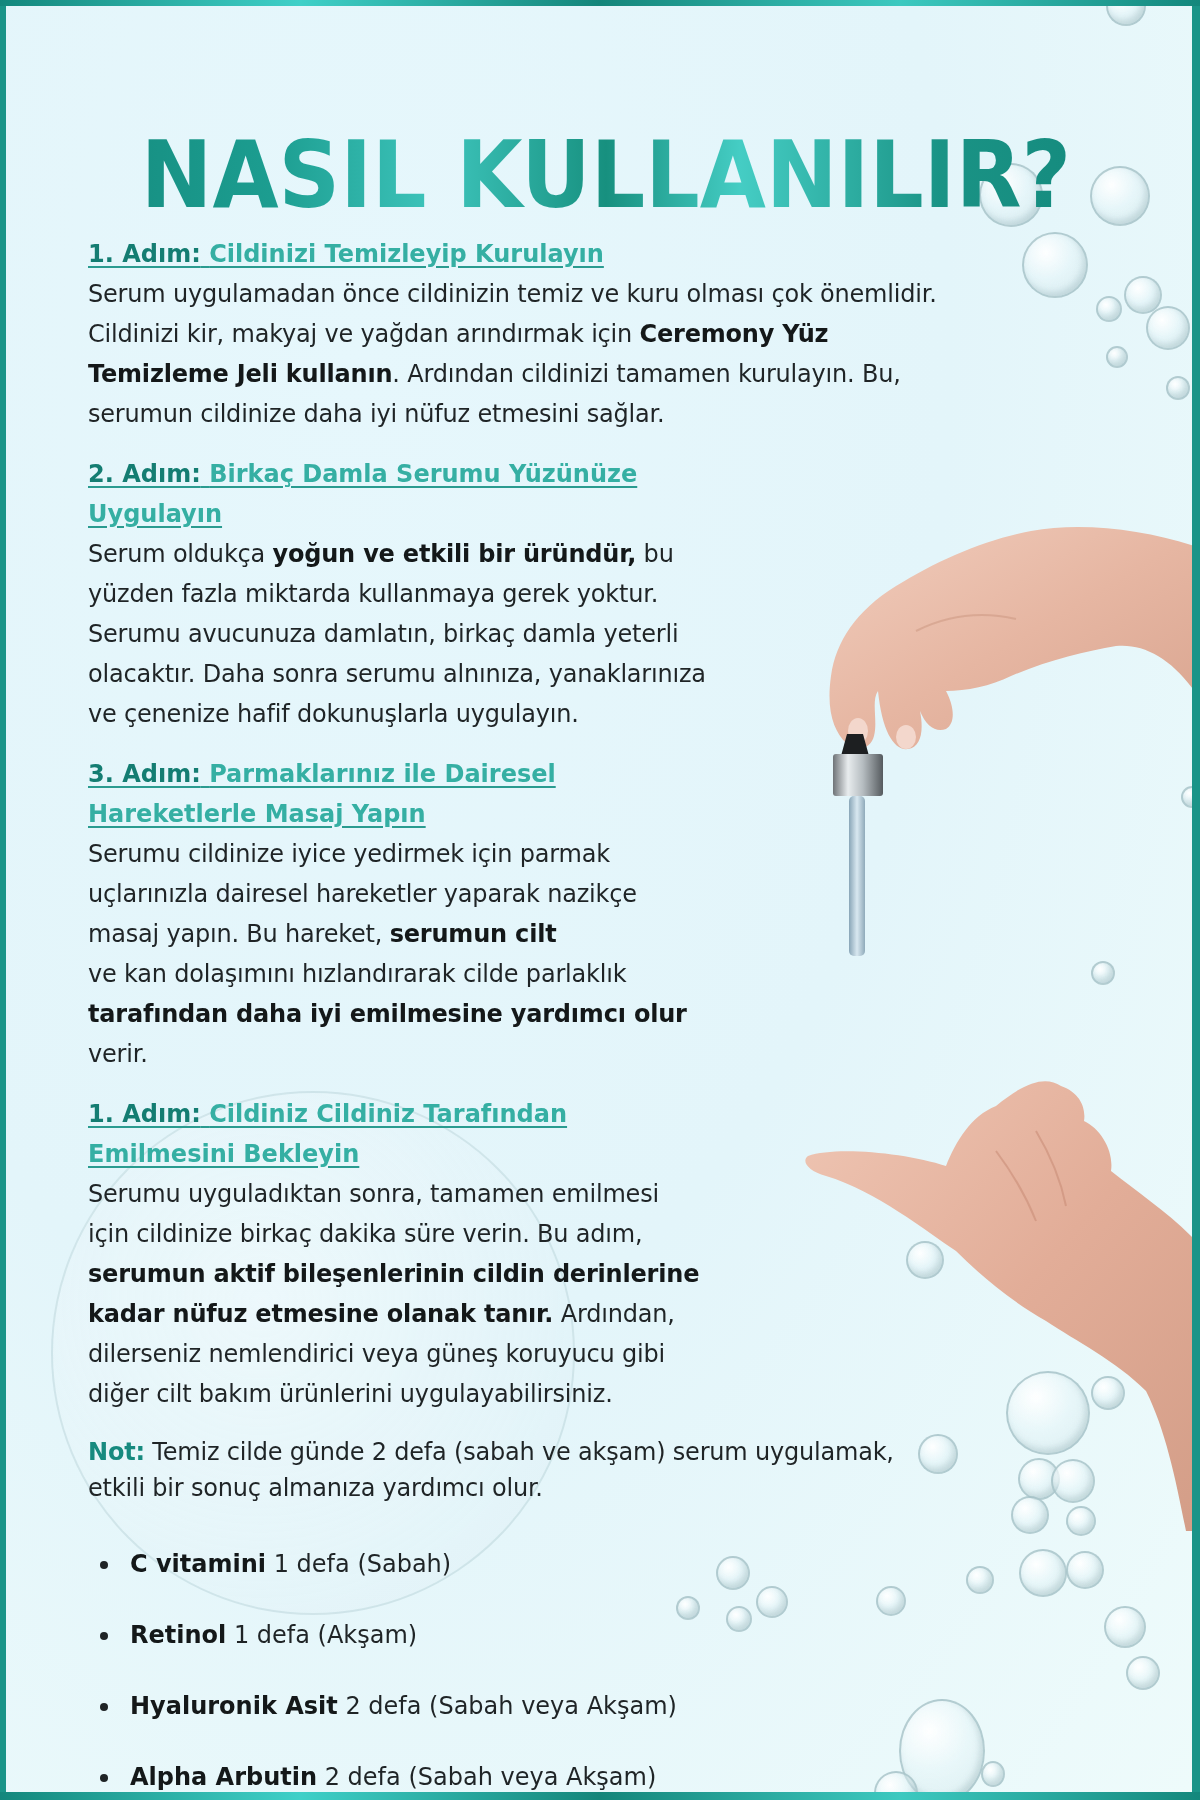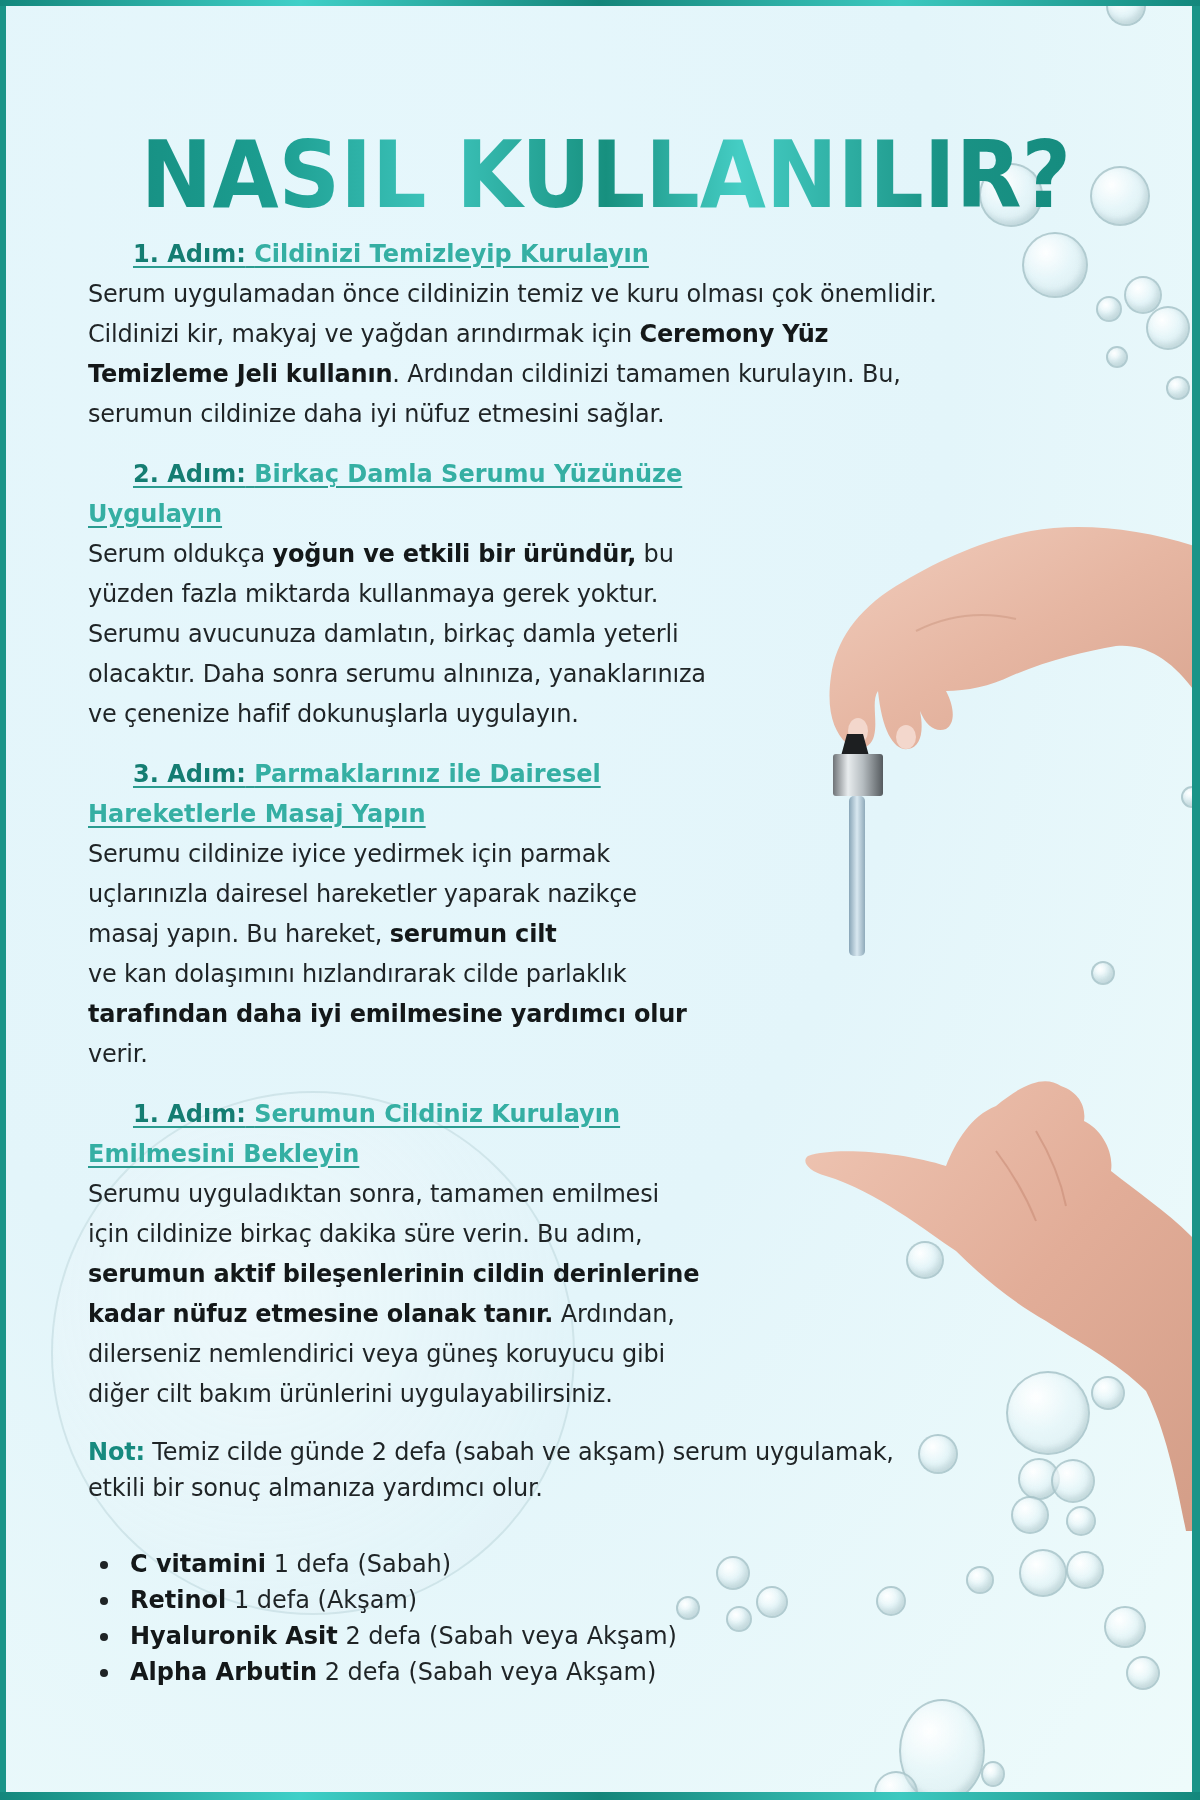--- a/index.html
+++ b/index.html
@@ -32,28 +32,28 @@
   .content {
     position: absolute; left: 82px; top: 228px; width: 900px;
     font-family: "DejaVu Sans", sans-serif; font-size: 24px; line-height: 40px; color: #1f2426;
   }
   .step { margin-bottom: 20px; }
   .step-heading {
     font-weight: bold; color: #1f9a8e; text-decoration: underline;
     text-decoration-color: #2a9b90; text-underline-offset: 4px;
     font-size: 24px; line-height: 40px;
   }
-  .step-heading .num { color: #147d72; margin-left: 45px; }
+  .step-heading .num { color: #147d72; }
   .step-heading .htext { color: #35afa3; }
   .body-line { white-space: nowrap; font-weight: normal; letter-spacing: -0.2px; }
   b, .bold { font-weight: bold; color: #141819; }
   .note { margin-top: 14px; line-height: 36px; }
   .note-label { font-weight: bold; color: #168a7f; margin-top: 28px; }
   .bullets { margin: 40px 0 0 0; padding: 0 0 0 42px; list-style: none; line-height: 36px; }
-  .bullets li { position: relative; }
+  .bullets li { position: relative; margin-top: 35px; }
   .bullets li::before {
     content: ""; position: absolute; left: -30px; top: 15px;
     width: 8px; height: 8px; border-radius: 50%; background: #1f2426;
   }
   .bubble {
     position: absolute; border-radius: 50%;
     border: 2px solid rgba(160, 190, 195, 0.75);
     background: radial-gradient(circle at 35% 30%, rgba(255,255,255,0.95) 0%, rgba(230,245,248,0.5) 45%, rgba(190,215,220,0.35) 100%);
     box-shadow: inset -3px -4px 6px rgba(140,170,175,0.35);
   }
@@ -192,21 +192,21 @@
       <div class="body-line"><span>uçlarınızla dairesel hareketler yaparak nazikçe</span></div>
       <div class="body-line"><span>masaj yapın. Bu hareket, </span><b>serumun cilt</b></div>
       <div class="body-line"><span>ve kan dolaşımını hızlandırarak cilde parlaklık</span></div>
       <div class="body-line"><b>tarafından daha iyi emilmesine yardımcı olur</b></div>
       <div class="body-line"><span>verir.</span></div>
     </div>
 
     <div class="step">
       <div class="step-heading">
         <span class="num">1. Adım:</span>
-        <span class="htext">Serumun Cildiniz Kurulayın</span>
+        <span class="htext">Cildiniz Cildiniz Tarafından</span>
       </div>
       <div class="step-heading"><span class="htext">Emilmesini Bekleyin</span></div>
       <div class="body-line"><span>Serumu uyguladıktan sonra, tamamen emilmesi</span></div>
       <div class="body-line"><span>için cildinize birkaç dakika süre verin. Bu adım,</span></div>
       <div class="body-line"><b>serumun aktif bileşenlerinin cildin derinlerine</b></div>
       <div class="body-line"><b>kadar nüfuz etmesine olanak tanır.</b><span> Ardından,</span></div>
       <div class="body-line"><span>dilerseniz nemlendirici veya güneş koruyucu gibi</span></div>
       <div class="body-line"><span>diğer cilt bakım ürünlerini uygulayabilirsiniz.</span></div>
     </div>
 

